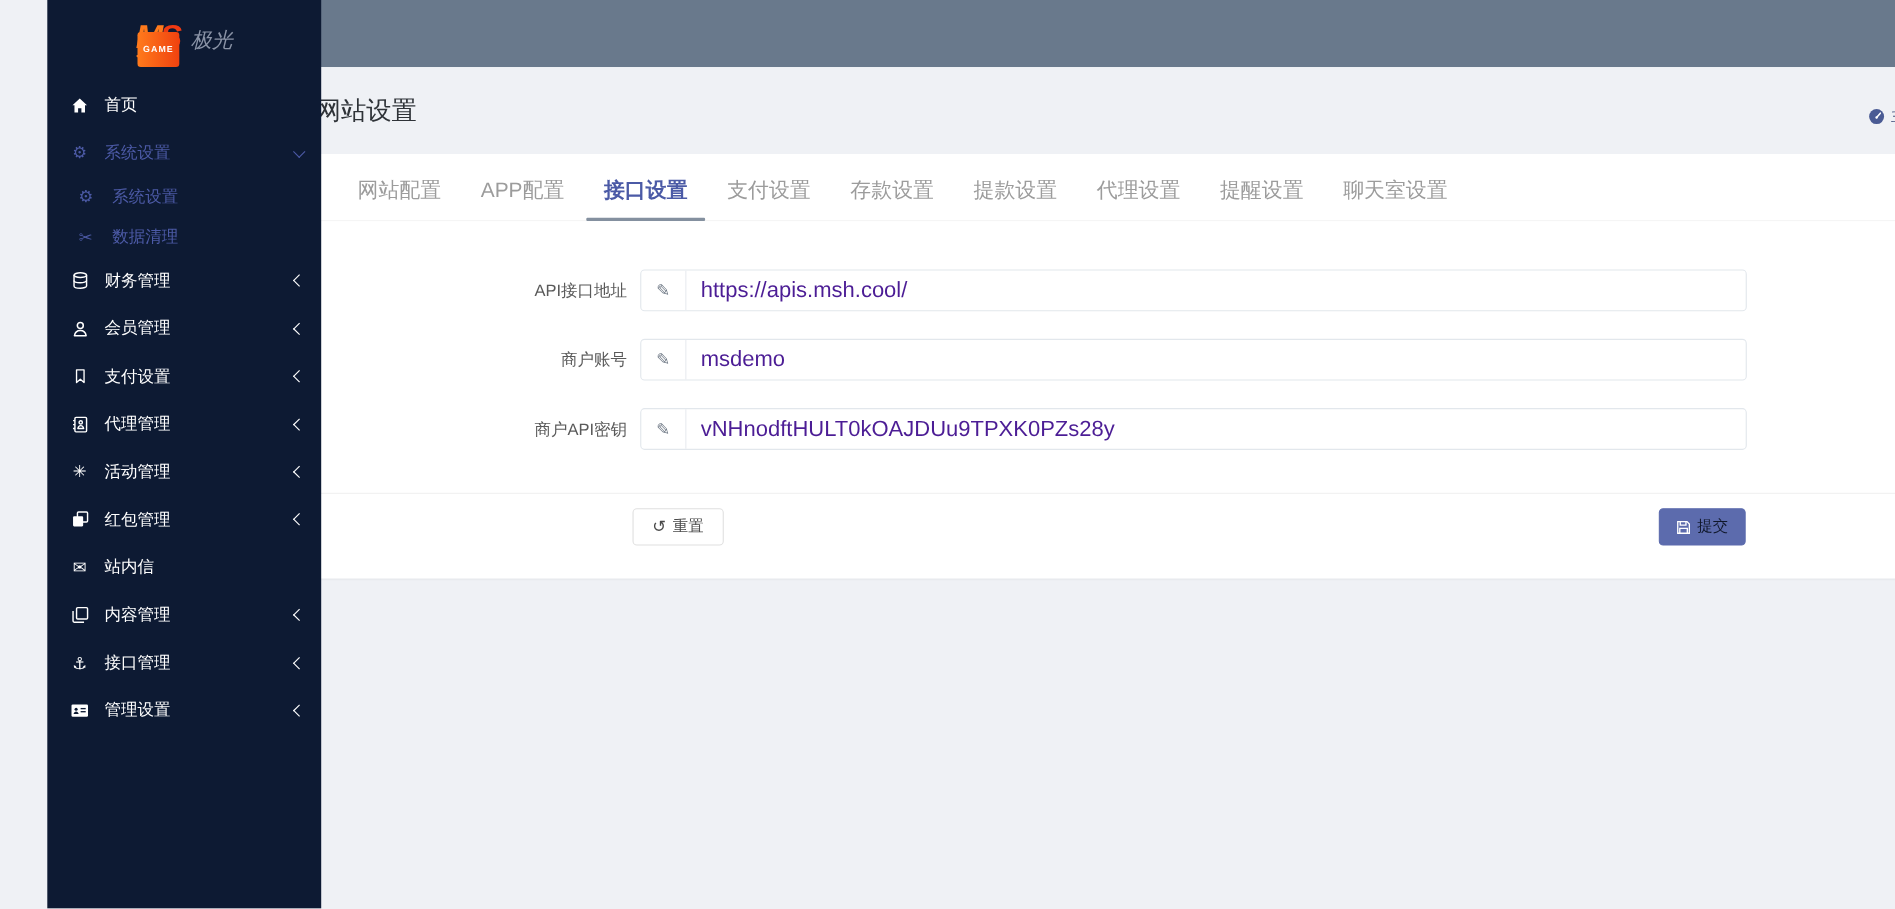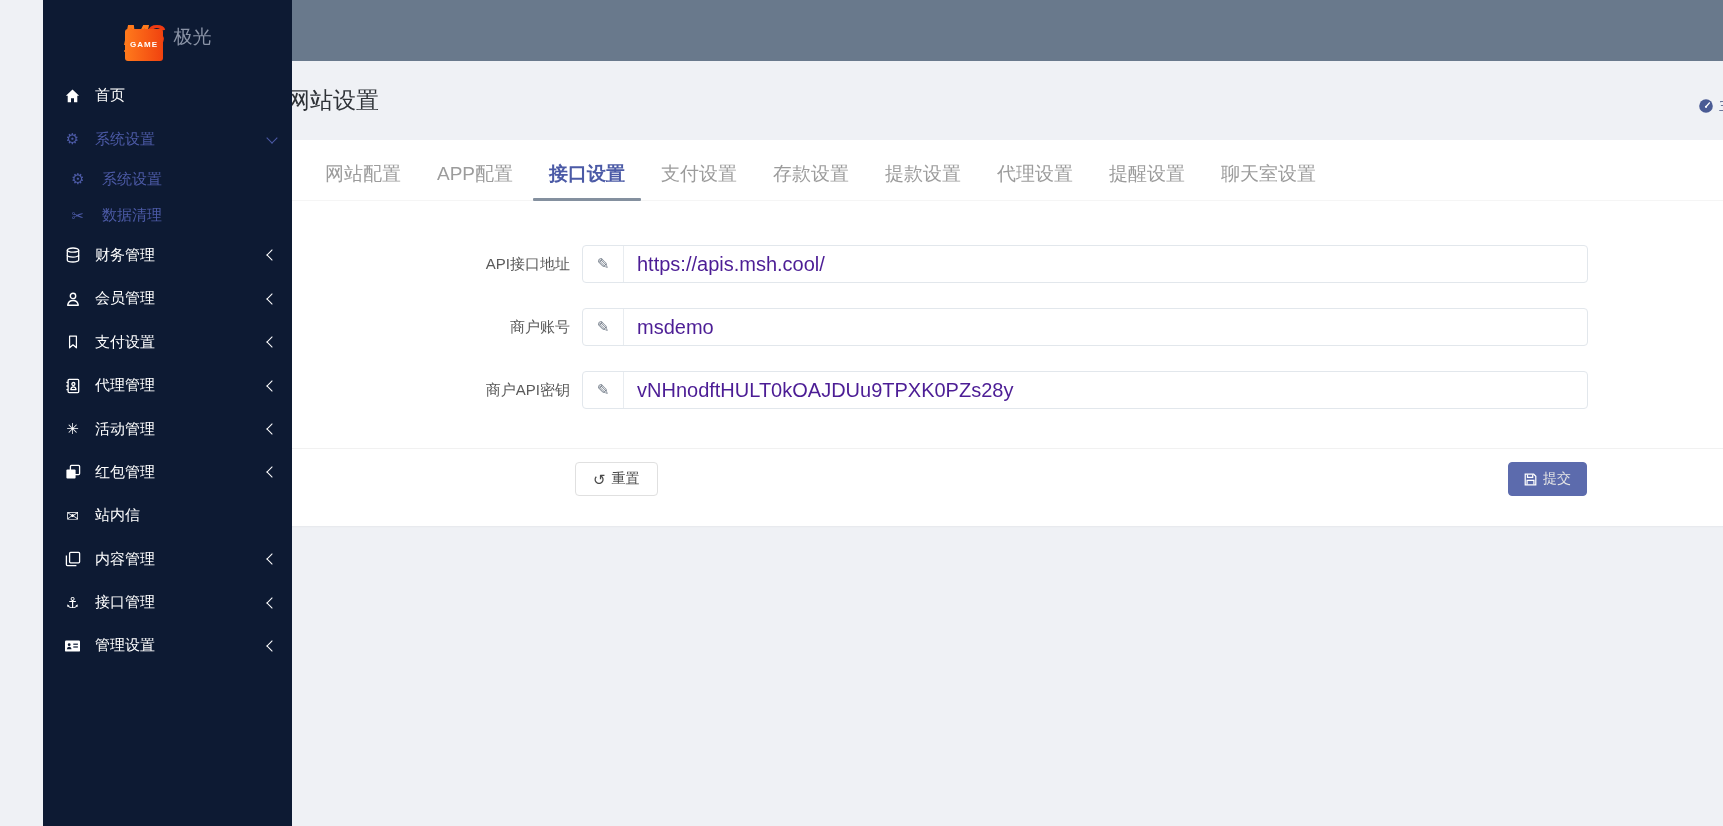--- a/index.html
+++ b/index.html
@@ -10,21 +10,21 @@
     -webkit-font-smoothing:antialiased;
   }
   
   .sidebar{position:absolute;left:0;top:0;width:249px;height:826px;background:#0d1a33;z-index:5;margin-left:43px;}
   .logo{height:74px;display:flex;align-items:center;justify-content:center;gap:9px;}
   .logo-ms{position:relative;font-weight:bold;font-style:italic;font-size:30px;line-height:30px;letter-spacing:-3px;padding:0 2px 4px 0;}
   .logo-ms .m{color:#ff7a1c;}
   .logo-ms .s{color:#f03a12;}
   .logo-ms .swoosh{position:absolute;left:1px;right:3px;bottom:2px;height:2px;background:linear-gradient(90deg,#ff7a1c,#f03a12);border-radius:2px;}
   .logo-badge{position:absolute;left:50%;transform:translateX(-50%);bottom:-7px;background:linear-gradient(90deg,#ff7a1c,#f0420f);color:#fff;font-style:normal;font-weight:bold;font-size:8px;letter-spacing:1px;padding:1px 5px;border-radius:3px;}
-  .logo-title{color:#8a93a6;font-size:19px;}
+  .logo-title{color:#8a93a6;font-size:19px;font-style:italic;}
   .nav{margin-top:0;}
   .nav-item{height:43.4px;display:flex;align-items:center;padding:0 16px 0 21px;color:#fff;font-size:15px;cursor:pointer;}
   .nav-item .ico{width:17px;margin-right:14px;display:flex;align-items:center;justify-content:center;font-size:15px;flex:none;}
   .nav-item .ico svg{display:block;}
   .nav-item .lbl{white-space:nowrap;}
   .nav-item.accent{color:#4c5aa6;}
   .sub-item{height:36.5px;padding-left:27px;font-size:15px;color:#4c5aa6;}
   .sub-item .ico{width:16px;margin-right:16px;}
   .arrow{margin-left:auto;flex:none;}
   .chev{display:block;width:7px;height:7px;border-left:1.7px solid currentColor;border-bottom:1.7px solid currentColor;}
@@ -48,21 +48,21 @@
   .form-row{display:flex;align-items:center;height:38px;margin-top:25px;}
   .form-row.first{margin-top:44px;}
   .form-label{width:282px;text-align:right;font-size:15px;color:#5a5a5a;flex:none;white-space:nowrap;}
   .input-group{margin-left:12px;width:1006px;height:38px;border:1px solid #e2e7ec;border-radius:4px;background:#fff;display:flex;align-items:stretch;box-sizing:border-box;}
   .input-prefix{width:40px;border-right:1px solid #e8ecf0;display:flex;align-items:center;justify-content:center;color:#6c7683;font-size:15px;flex:none;}
   .input-group input{flex:1;border:none;outline:none;background:transparent;font-size:20px;color:#4c1d95;padding:0 13px;font-family:Liberation Sans, sans-serif;}
   .form-footer{position:relative;margin-top:39px;border-top:1px solid #f1f1f1;height:86px;}
   .btn{display:inline-flex;align-items:center;gap:6px;border-radius:4px;font-size:14px;cursor:pointer;box-sizing:border-box;}
   .btn-reset{position:absolute;left:287px;top:13px;height:34px;padding:0 17px;background:#fff;border:1px solid #e0e0e0;color:#4a4a4a;}
   .btn-reset .g{font-size:15px;line-height:1;}
-  .btn-submit{position:absolute;left:1220px;top:13px;height:33px;padding:16px 15px;background:#5c6bad;border:1px solid #5c6bad;color:#e5e5e5;}
+  .btn-submit{position:absolute;left:1220px;top:13px;height:33px;padding:16px 15px;background:#5c6bad;border:1px solid #5c6bad;color:#0f172a;}
   .btn-submit svg{display:block;}
 </style>
 </head>
 <body>
 
 <div class="sidebar">
   <div class="logo">
     <span class="logo-ms">
       <span class="m">M</span><span class="s">S</span>
       <span class="swoosh"></span>

